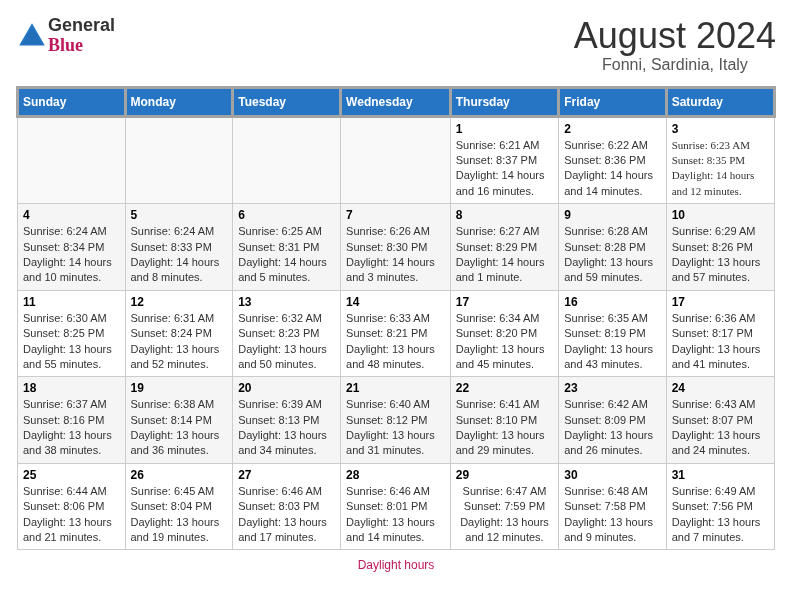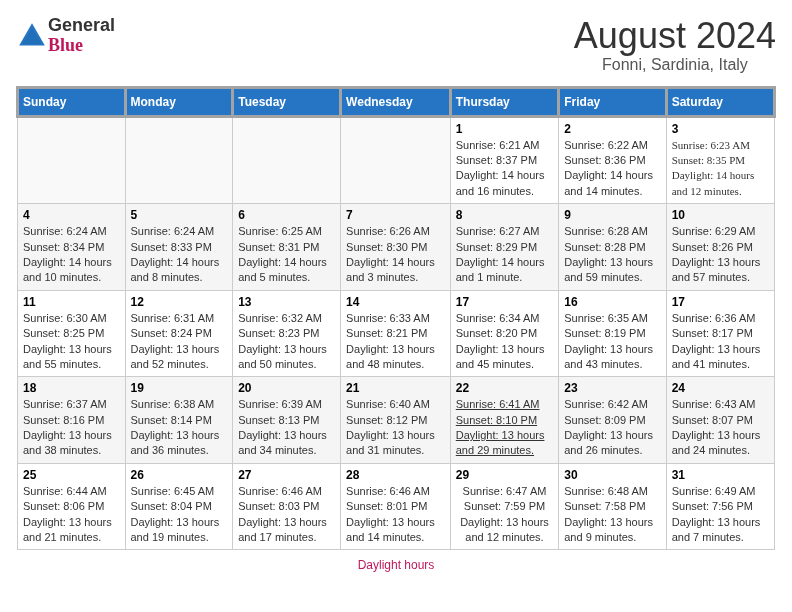--- a/index.html
+++ b/index.html
@@ -256,21 +256,21 @@
 Daylight: 13 hours and 34 minutes.</div>
         </td>
         <td>
           <span class="day-num">21</span>
           <div class="day-info" style="white-space: pre-line;">Sunrise: 6:40 AM
 Sunset: 8:12 PM
 Daylight: 13 hours and 31 minutes.</div>
         </td>
         <td>
           <span class="day-num">22</span>
-          <div class="day-info" style="white-space: pre-line; text-decoration: underline;">Sunrise: 6:41 AM
+          <div class="day-info" style="white-space: pre-line;">Sunrise: 6:41 AM
 Sunset: 8:10 PM
 Daylight: 13 hours and 29 minutes.</div>
         </td>
         <td>
           <span class="day-num">23</span>
           <div class="day-info" style="white-space: pre-line;">Sunrise: 6:42 AM
 Sunset: 8:09 PM
 Daylight: 13 hours and 26 minutes.</div>
         </td>
         <td>

